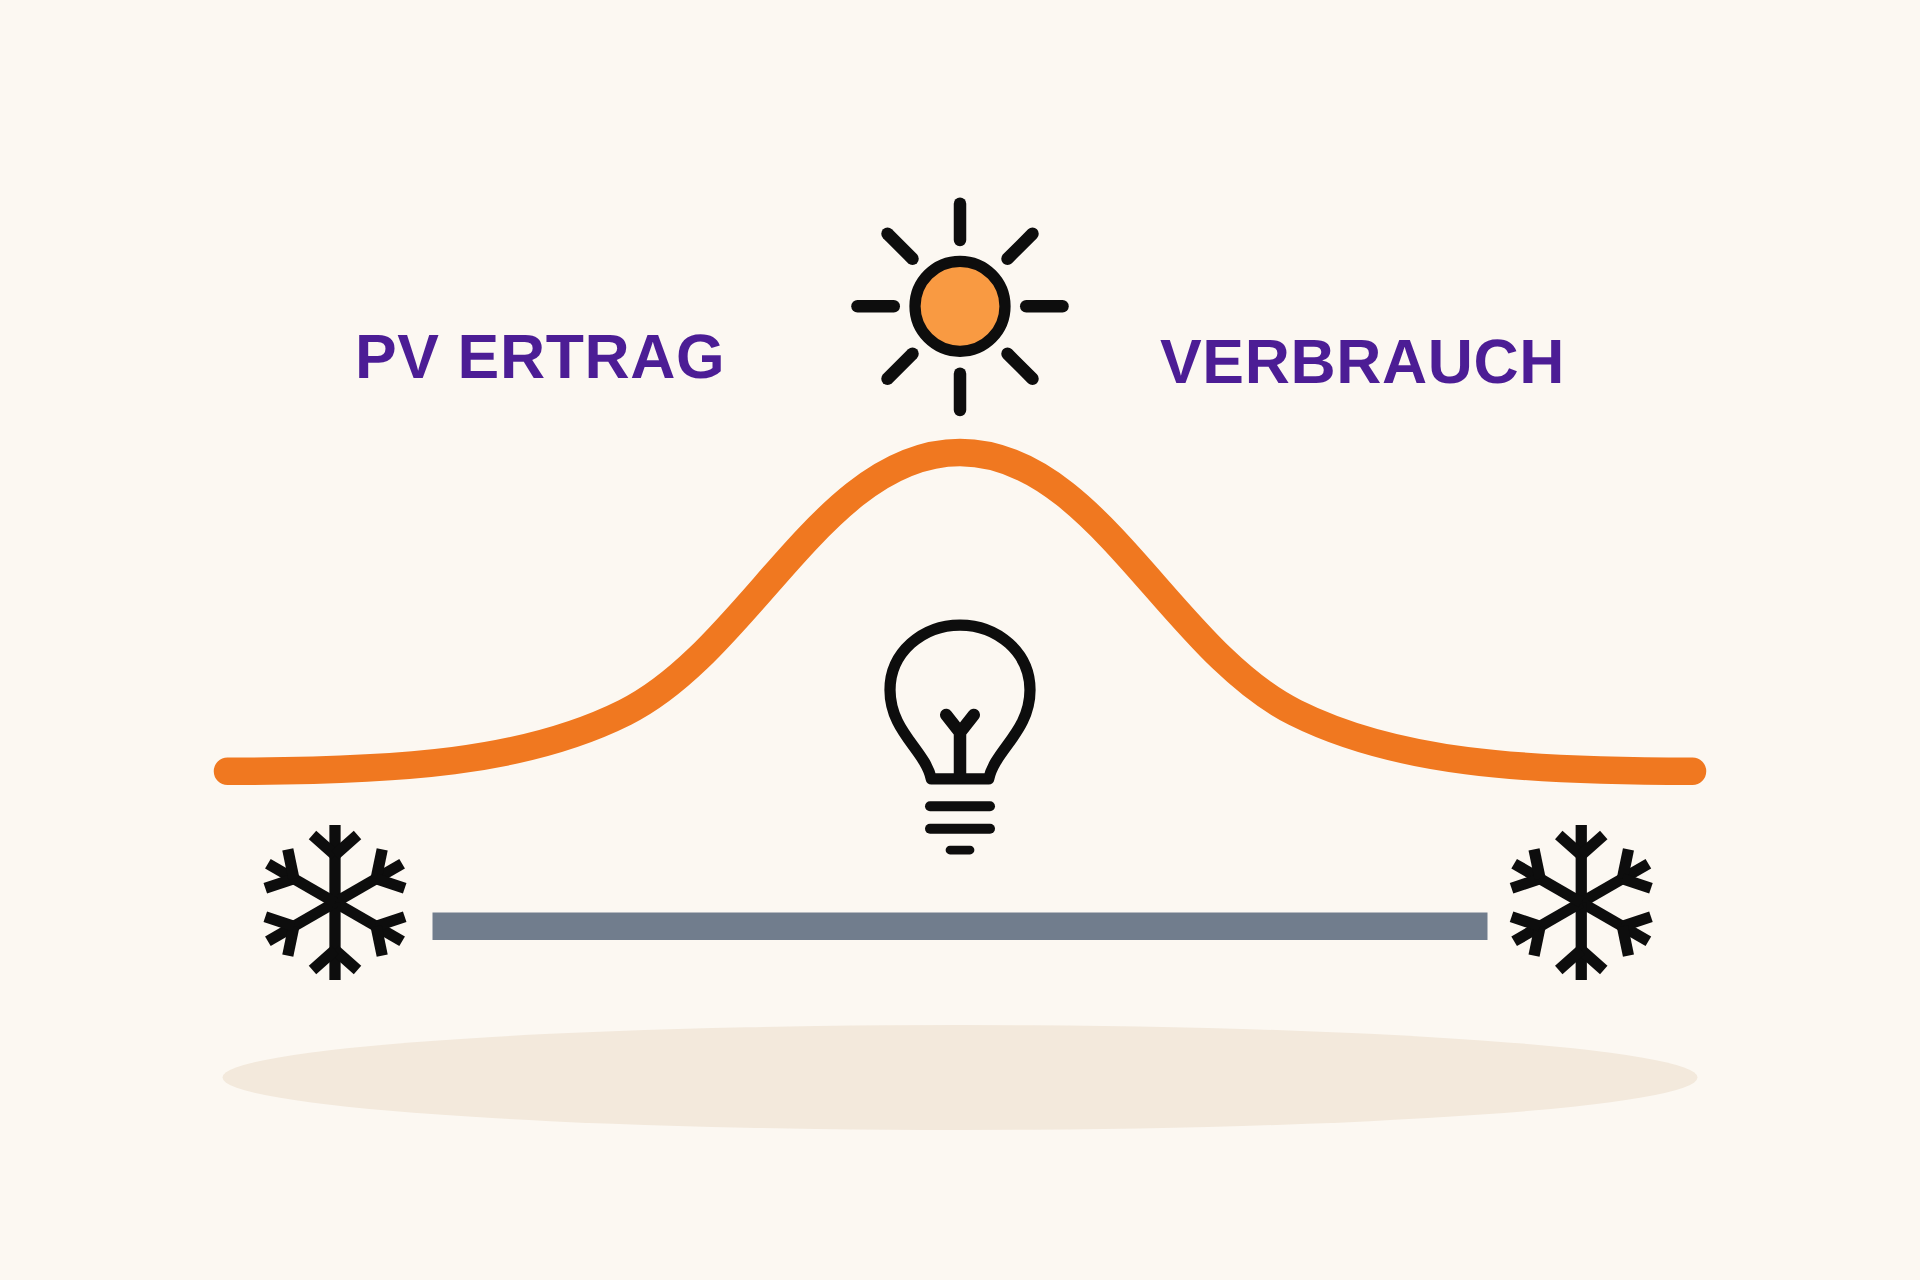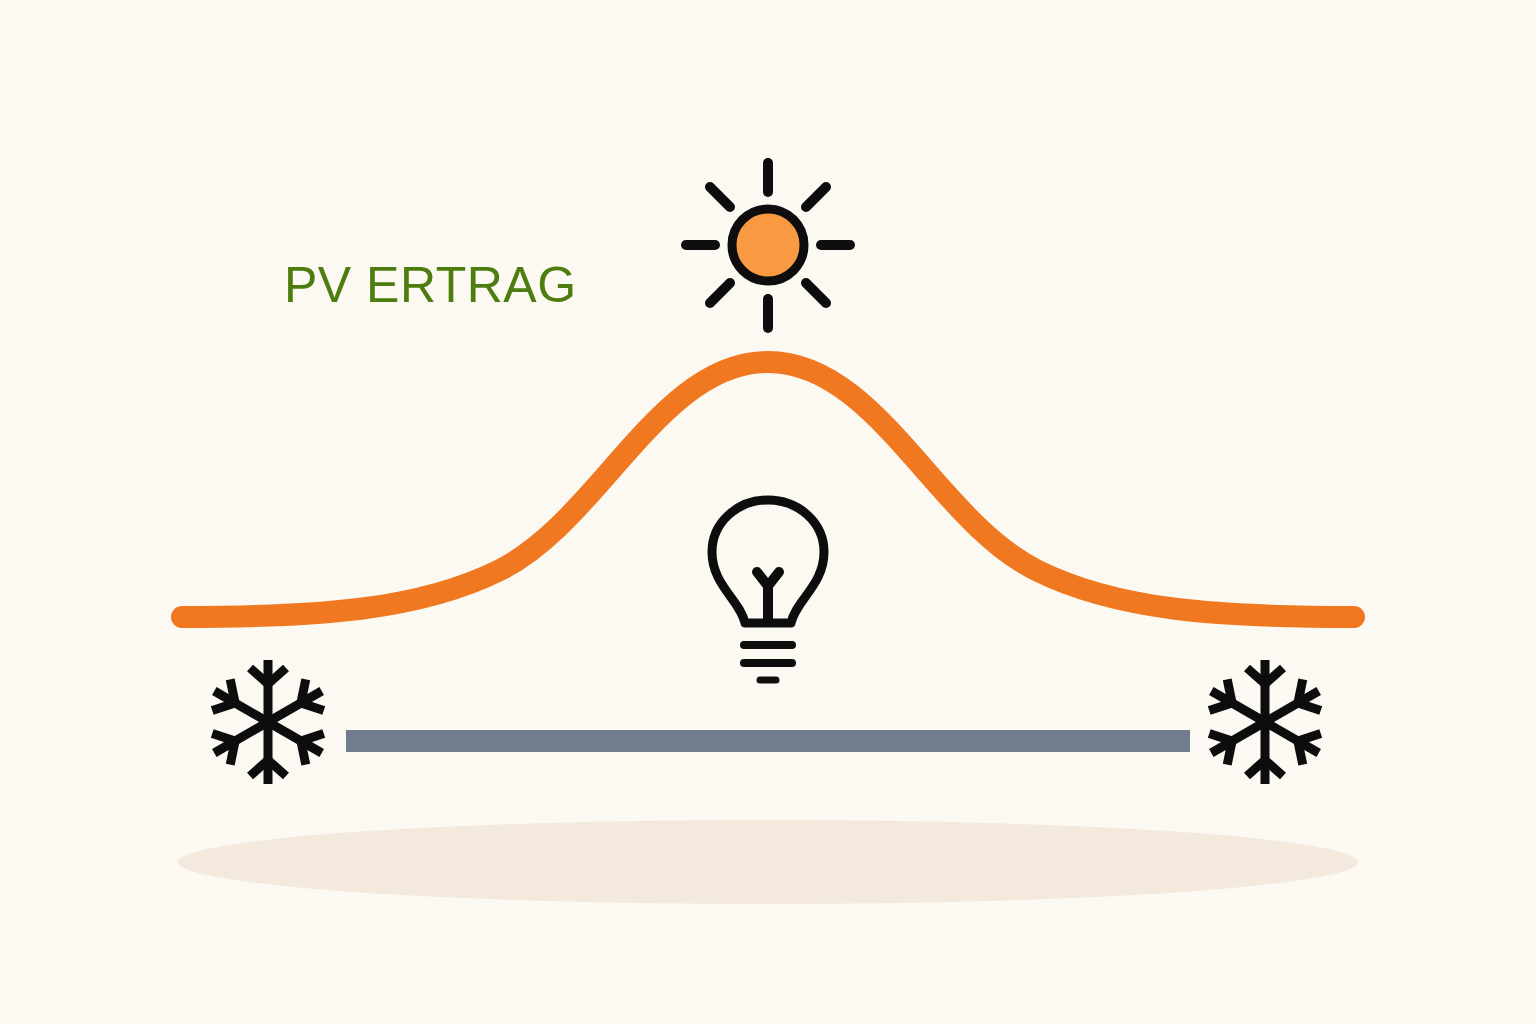--- a/index.html
+++ b/index.html
@@ -1,18 +1,18 @@
 <!DOCTYPE html>
 <html><head>
 <meta charset="utf-8">
 <style>
   html, body { margin:0; padding:0; }
   body { width:1536px; height:1024px; background:#fcf8f2; position:relative; overflow:hidden;
          font-family:"Liberation Sans", sans-serif; }
-  .label { position:absolute; font-weight:400; color:#4d7c0f; font-size:50px; line-height:62px; letter-spacing:0.5px; }
+  .label { position:absolute; font-weight:700; color:#4c1d95; font-size:50px; line-height:62px; letter-spacing:0.5px; }
   #pv { left:284px; top:254px; }
   #strom { left:920px; top:258px; text-align:center; width:340px; }
   svg.layer { position:absolute; left:0; top:0; }
 </style>
 </head>
 <body>
 
 <svg class="layer" width="1536" height="1024" viewBox="0 0 1536 1024">
 
   <ellipse cx="768" cy="862" rx="590" ry="42" fill="#f3e9dc"></ellipse>
@@ -59,13 +59,14 @@
     <use href="#arm" transform="rotate(60)"></use>
     <use href="#arm" transform="rotate(120)"></use>
     <use href="#arm" transform="rotate(180)"></use>
     <use href="#arm" transform="rotate(240)"></use>
     <use href="#arm" transform="rotate(300)"></use>
   </g>
 </svg>
 
 <div id="pv" class="label">PV ERTRAG</div>
 <div id="strom" class="label">
+  <div>VERBRAUCH</div>
 </div>
 
 </body></html>

